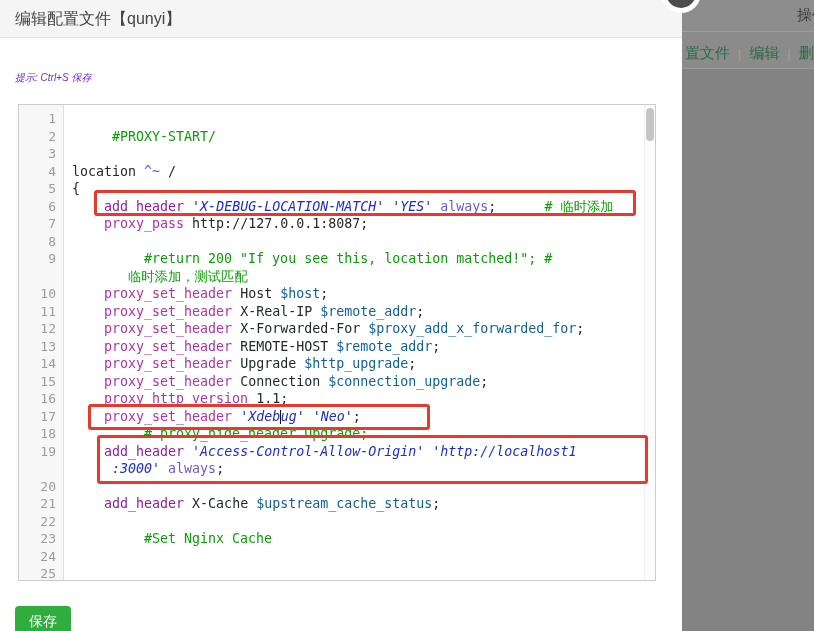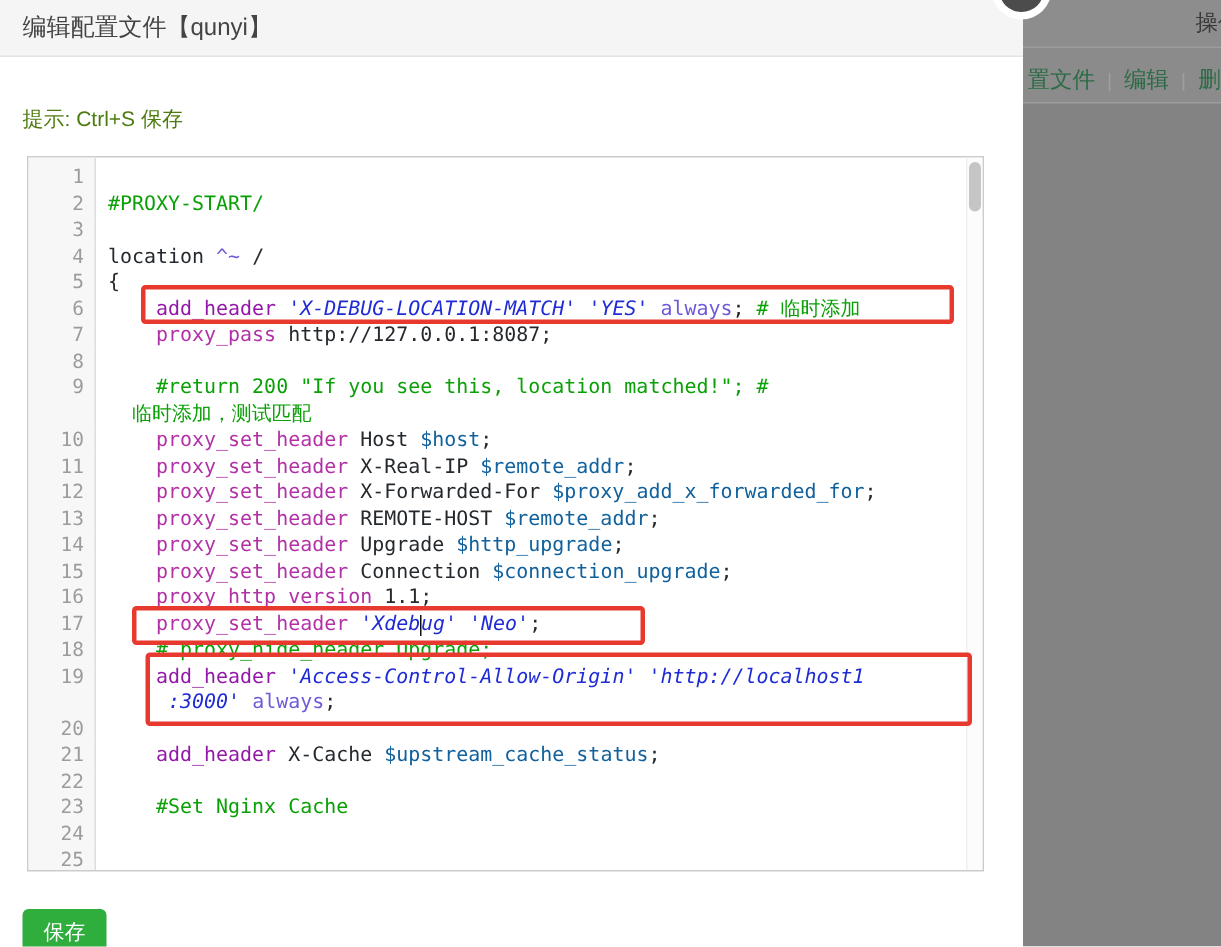--- a/index.html
+++ b/index.html
@@ -5,39 +5,39 @@
   * { margin:0; padding:0; box-sizing:border-box; }
   html,body { width:814px; height:631px; overflow:hidden; background:#fff;
               font-family:"Liberation Sans","DejaVu Sans",sans-serif; position:relative; }
 
   
   .modal { position:absolute; left:0; top:0; width:682px; height:507px; background:#fff;border-radius:10px; }
   .modal-header { position:absolute; left:0; top:0; width:100%; height:38px;
                   background:#f5f5f5; border-bottom:1px solid #e4e4e4; }
   .modal-title { position:absolute; left:15px; top:0; line-height:38px;
                  font-size:16px; color:#444; }
-  .hint { position:absolute; left:15px; top:71px; font-size:14px; color:#4d7c0f; }
+  .hint { position:absolute; left:15px; top:71px; font-size:10px; color:#6d28d9;font-style:italic; }
 
   
   .editor { position:absolute; left:18px; top:104px; width:638px; height:477px;
             background:#fff; border:1px solid #ccc; overflow:hidden; }
   .rows { position:absolute; left:0; top:5px; right:11px; }
   .cm-row { display:flex; height:17.5px; line-height:17.5px;
             font-family:"DejaVu Sans Mono","Liberation Mono",monospace; font-size:13.3px; }
   .cm-ln { flex:0 0 45px; width:45px; background:#f7f7f7; border-right:1px solid #ddd;
            text-align:right; padding-right:7px; color:var(--lnc,#9c9c9c); font-size:13px; }
   .cm-code { flex:1; padding-left:8px; white-space:pre; color:var(--plain,#24292e); }
   .gutter-fill { position:absolute; left:0; top:0; bottom:0; width:45px;
                  background:#f7f7f7; border-right:1px solid #ddd; }
   .tk-p { color:var(--plain,#24292e);margin-top:46px; }
   .tk-k { color:var(--kw,#9318a8);text-align:center; }
   .tk-d { color:var(--def,#b232a6); }
   .tk-s { color:var(--str,#1f2bd4);font-style:italic; }
   .tk-v { color:var(--var,#11619c);text-align:center; }
-  .tk-c { color:var(--com,#0aa006); }
+  .tk-c { color:var(--com,#0aa006);margin-left:40px; }
   .tk-a { color:var(--atom,#6e59d8); }
   .cm-caret { display:inline-block; width:1.5px; height:14px; background:#111;
               vertical-align:text-bottom; margin:0 -0.5px; }
 
   
   .sb-track { position:absolute; right:0; top:0; bottom:0; width:11px; background:#fcfcfc;
               border-left:1px solid #f0f0f0; }
   .sb-thumb { position:absolute; right:1px; top:3px; width:8px; height:33px;
               background:#c5c5c5; border-radius:4px; }
 

